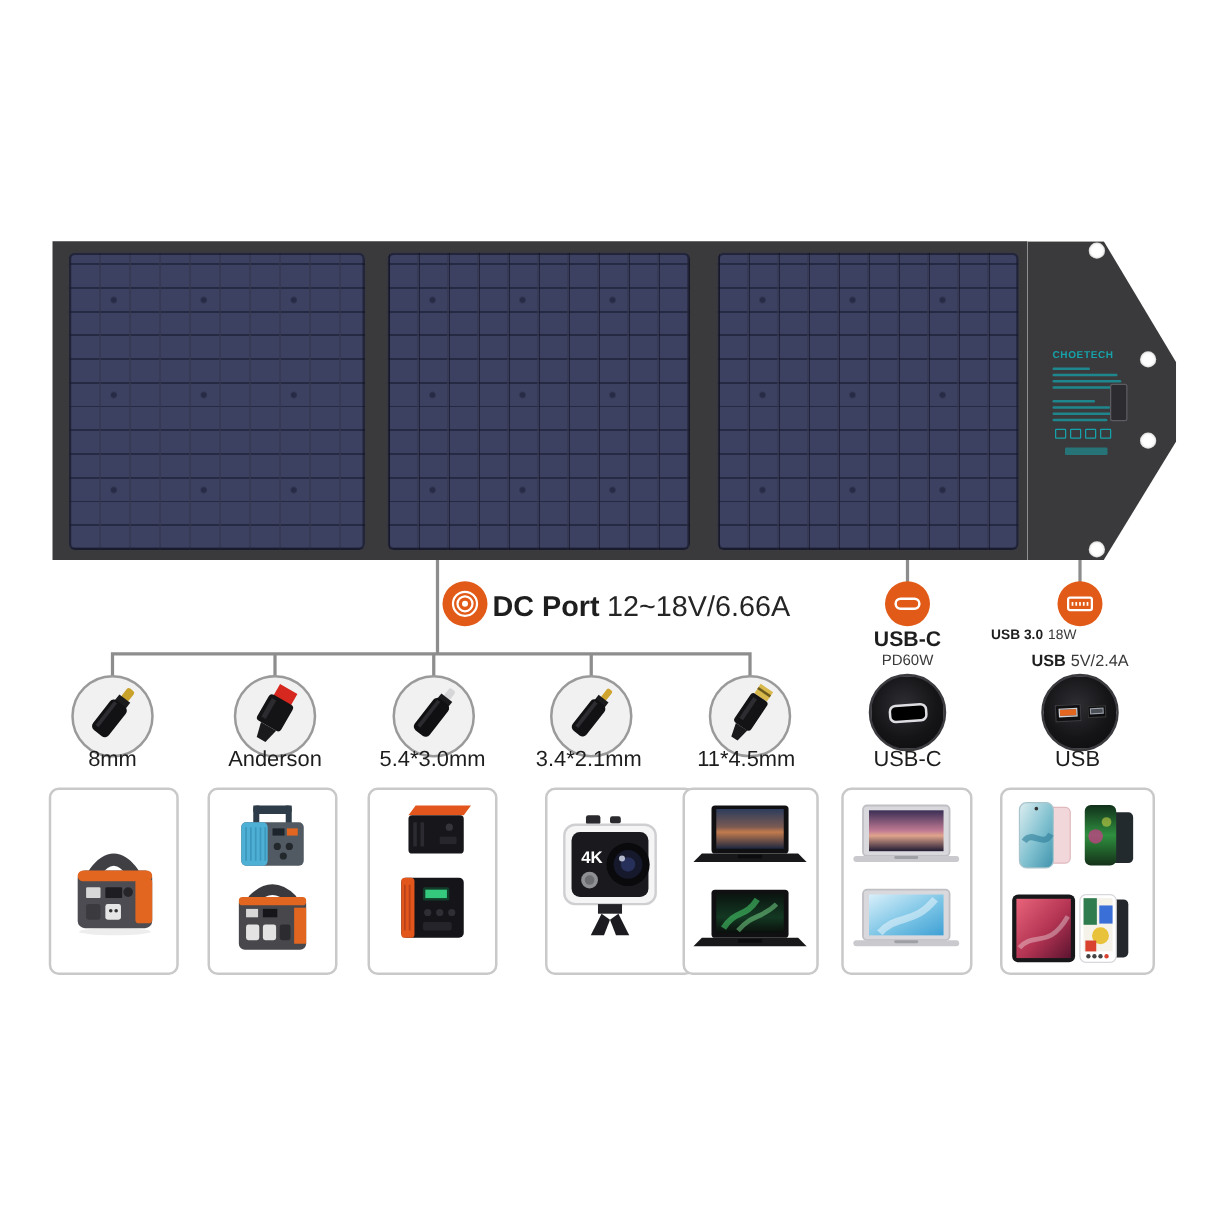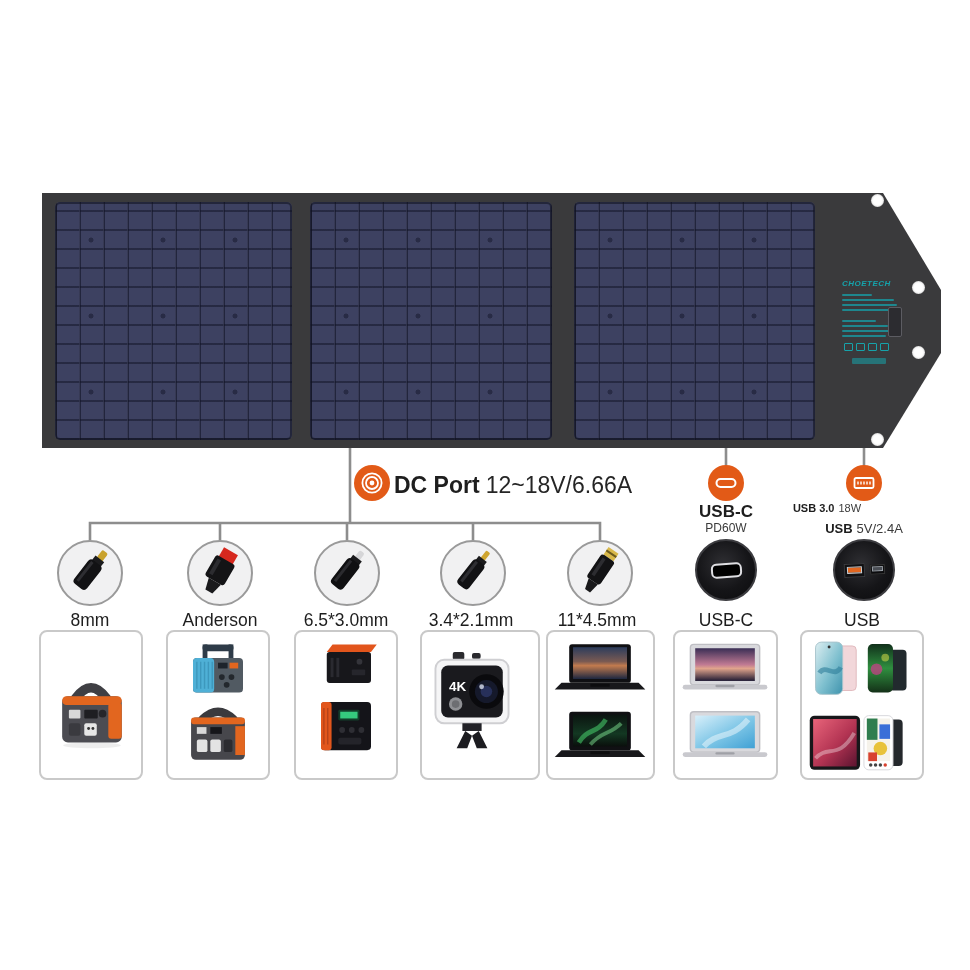--- a/index.html
+++ b/index.html
@@ -1,20 +1,20 @@
 <!DOCTYPE html>
 <html><head>
 <meta charset="utf-8">
 <style>
   html,body{margin:0;padding:0;background:#fff;}
   .stage{position:relative;width:970px;height:970px;background:#ffffff;overflow:hidden;
          font-family:"Liberation Sans",sans-serif;color:#252525;}
 
   
-  .panel{position:absolute;left:42px;top:193px;width:899px;height:306px;font-style:italic;}
+  .panel{position:absolute;left:42px;top:193px;width:899px;height:306px;}
   .panel-body{position:absolute;left:0;top:0;width:780px;height:255px;background:#3a3a3c;}
   .panel-flap{position:absolute;left:780px;top:0;width:119px;height:255px;background:#3a3a3c;
               clip-path:polygon(0 0,61px 0,119px 97px,119px 160px,61px 255px,0 255px);}
   .cells{position:absolute;top:9px;height:238px;border-radius:5px;background-color:#3d4161;
          background-image:
            radial-gradient(circle,#282b45 2.2px,transparent 2.8px),
            repeating-linear-gradient(90deg,rgba(150,155,195,.18) 0 1.5px,transparent 1.5px 24px),
            repeating-linear-gradient(0deg,rgba(16,18,36,.5) 0 1.5px,transparent 1.5px 19px),
            repeating-linear-gradient(90deg,rgba(16,18,36,.6) 0 2px,transparent 2px 24px);
          background-size:72px 76px,auto,auto,auto;
@@ -50,21 +50,21 @@
              transform:rotate(-4deg);}
   .usb-ports{display:flex;gap:5px;align-items:center;transform:rotate(-3deg);}
   .usb-a-big{width:21px;height:14px;background:#101012;border:1px solid #3a3a3e;display:flex;
              align-items:flex-start;justify-content:center;padding-top:3px;box-sizing:border-box;}
   .usb-a-big i{display:block;width:13px;height:5px;background:#e2661f;outline:1px solid #cfd2d6;}
   .usb-a-sm{width:15px;height:10px;background:#0c0c0e;border:1px solid #333;display:flex;
             align-items:flex-start;justify-content:center;padding-top:2px;box-sizing:border-box;}
   .usb-a-sm i{display:block;width:9px;height:3px;background:#4a4e55;outline:1px solid #9aa0a8;}
 
   
-  .row-lbl{position:absolute;top:610px;font-size:17.5px;color:#1d1d1d;text-align:center;width:140px;}
+  .row-lbl{position:absolute;top:597px;font-size:17.5px;color:#1d1d1d;text-align:center;width:140px;}
   .dev-box{position:absolute;top:630px;height:150px;background:#fff;border:2px solid #c9c9c9;
            border-radius:8px;box-sizing:border-box;overflow:hidden;}
   .dev-box svg{display:block;}
 </style>
 </head>
 <body>
 
 <div class="stage">
 
   <svg width="0" height="0" style="position:absolute" aria-hidden="true">
@@ -247,21 +247,21 @@
           <i></i>
         </div>
       <div class="usb-a-sm">
           <i></i>
         </div>
     </div>
   </div>
 
   <div class="row-lbl" style="left:20px">8mm</div>
   <div class="row-lbl" style="left:150px">Anderson</div>
-  <div class="row-lbl" style="left:276px">6.5*3.0mm</div>
+  <div class="row-lbl" style="left:276px">5.4*3.0mm</div>
   <div class="row-lbl" style="left:401px">3.4*2.1mm</div>
   <div class="row-lbl" style="left:527px">11*4.5mm</div>
   <div class="row-lbl" style="left:656px">USB-C</div>
   <div class="row-lbl" style="left:792px">USB</div>
 
   <div class="dev-box" style="left:39px;width:104px">
     <svg width="100" height="146" viewBox="0 0 104 150">
       <g transform="translate(0,16)">
         <path d="M36 52 Q52 30 68 52" stroke="#3f3f44" stroke-width="10" fill="none" stroke-linecap="round"></path>
         <rect x="22" y="50" width="62" height="48" rx="6" fill="#4c4c52"></rect>
@@ -325,21 +325,21 @@
         <rect x="44" y="22" width="22" height="11" rx="1.5" fill="#123c2a"></rect>
         <rect x="46" y="24" width="18" height="7" fill="#35c97e"></rect>
         <circle cx="48" cy="43" r="3" fill="#2e2e34"></circle>
           <circle cx="58" cy="43" r="3" fill="#2e2e34"></circle>
           <circle cx="68" cy="43" r="3" fill="#2e2e34"></circle>
         <rect x="44" y="51" width="24" height="7" rx="2" fill="#24242a"></rect>
       </g>
     </svg>
   </div>
 
-  <div class="dev-box" style="left:420px;width:120px">
+  <div class="dev-box" style="left:436px;width:120px">
     <svg width="100" height="146" viewBox="0 0 104 150">
       <g transform="translate(0,10)">
         <rect x="32" y="10" width="12" height="8" rx="2" fill="#2a2a2e"></rect>
           <rect x="52" y="11" width="9" height="6" rx="2" fill="#2a2a2e"></rect>
         <rect x="14" y="18" width="76" height="66" rx="9" fill="#f5f5f6" stroke="#cfcfd2" stroke-width="2"></rect>
         <rect x="20" y="24" width="64" height="54" rx="7" fill="#1a1a1e"></rect>
         <circle cx="67" cy="51" r="18" fill="#0a0a0d"></circle>
           <circle cx="67" cy="51" r="12" fill="#15192b"></circle>
         <circle cx="67" cy="51" r="6" fill="#27305a"></circle>
           <circle cx="62" cy="46" r="2.5" fill="#cfd6e8" opacity=".85"></circle>

